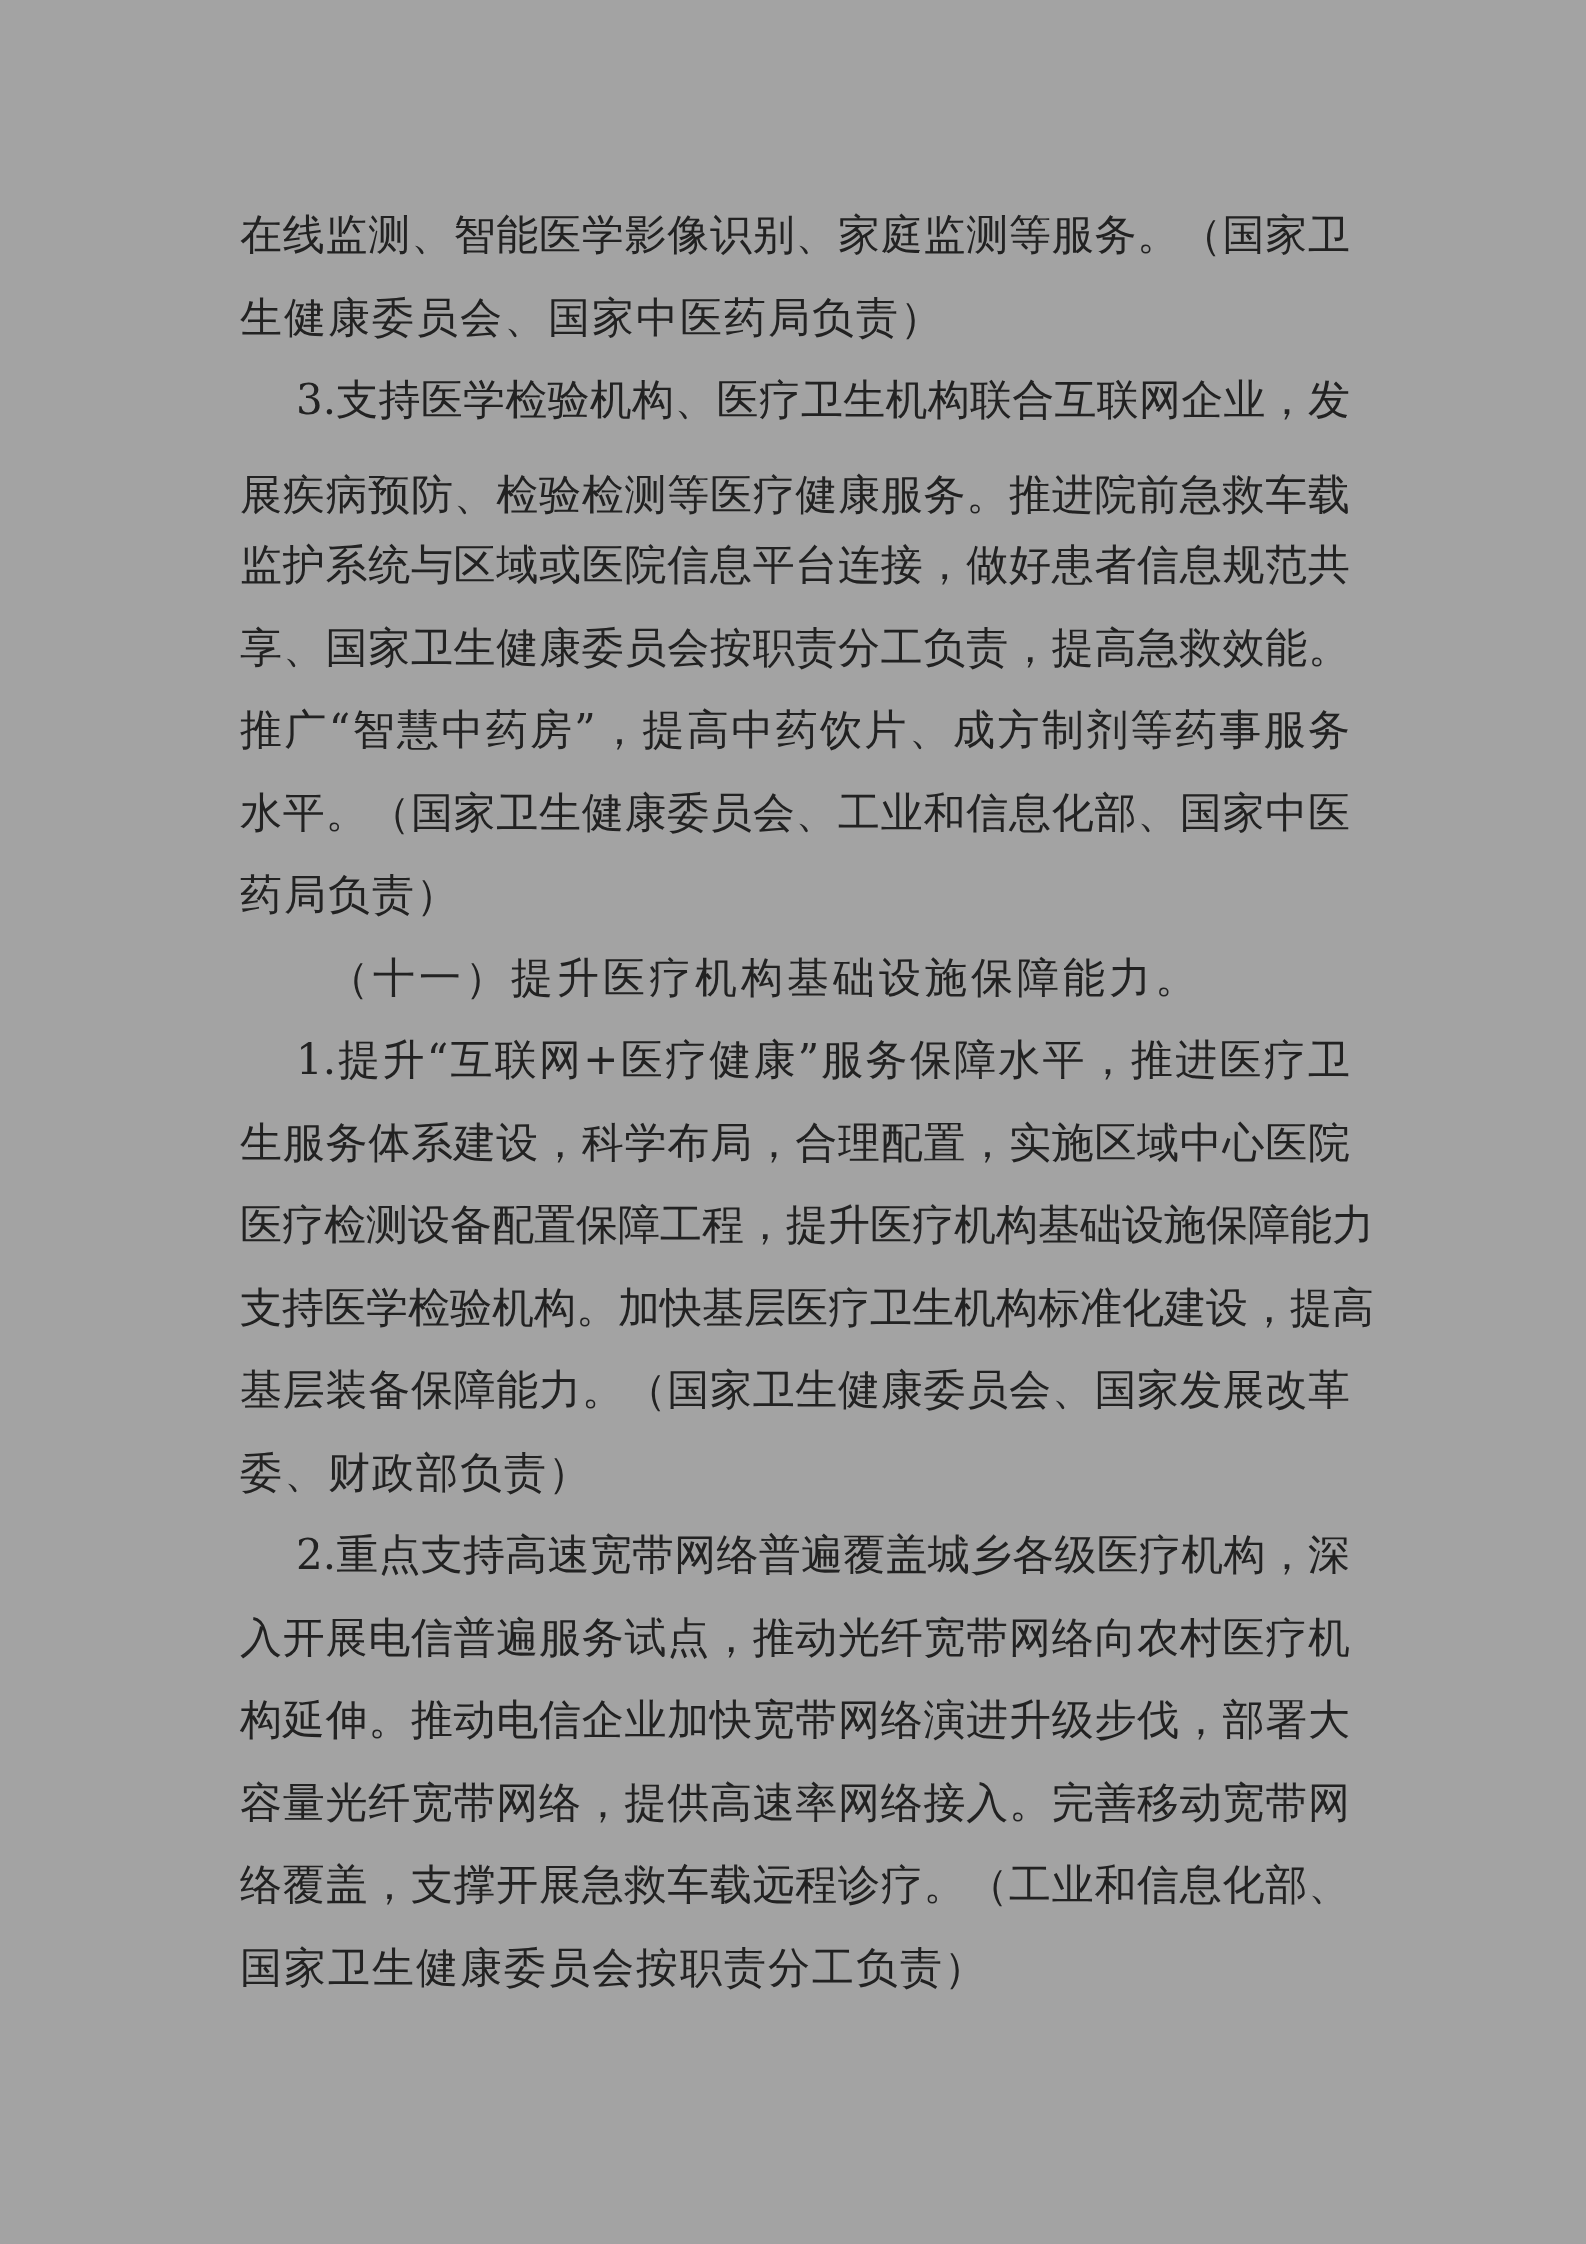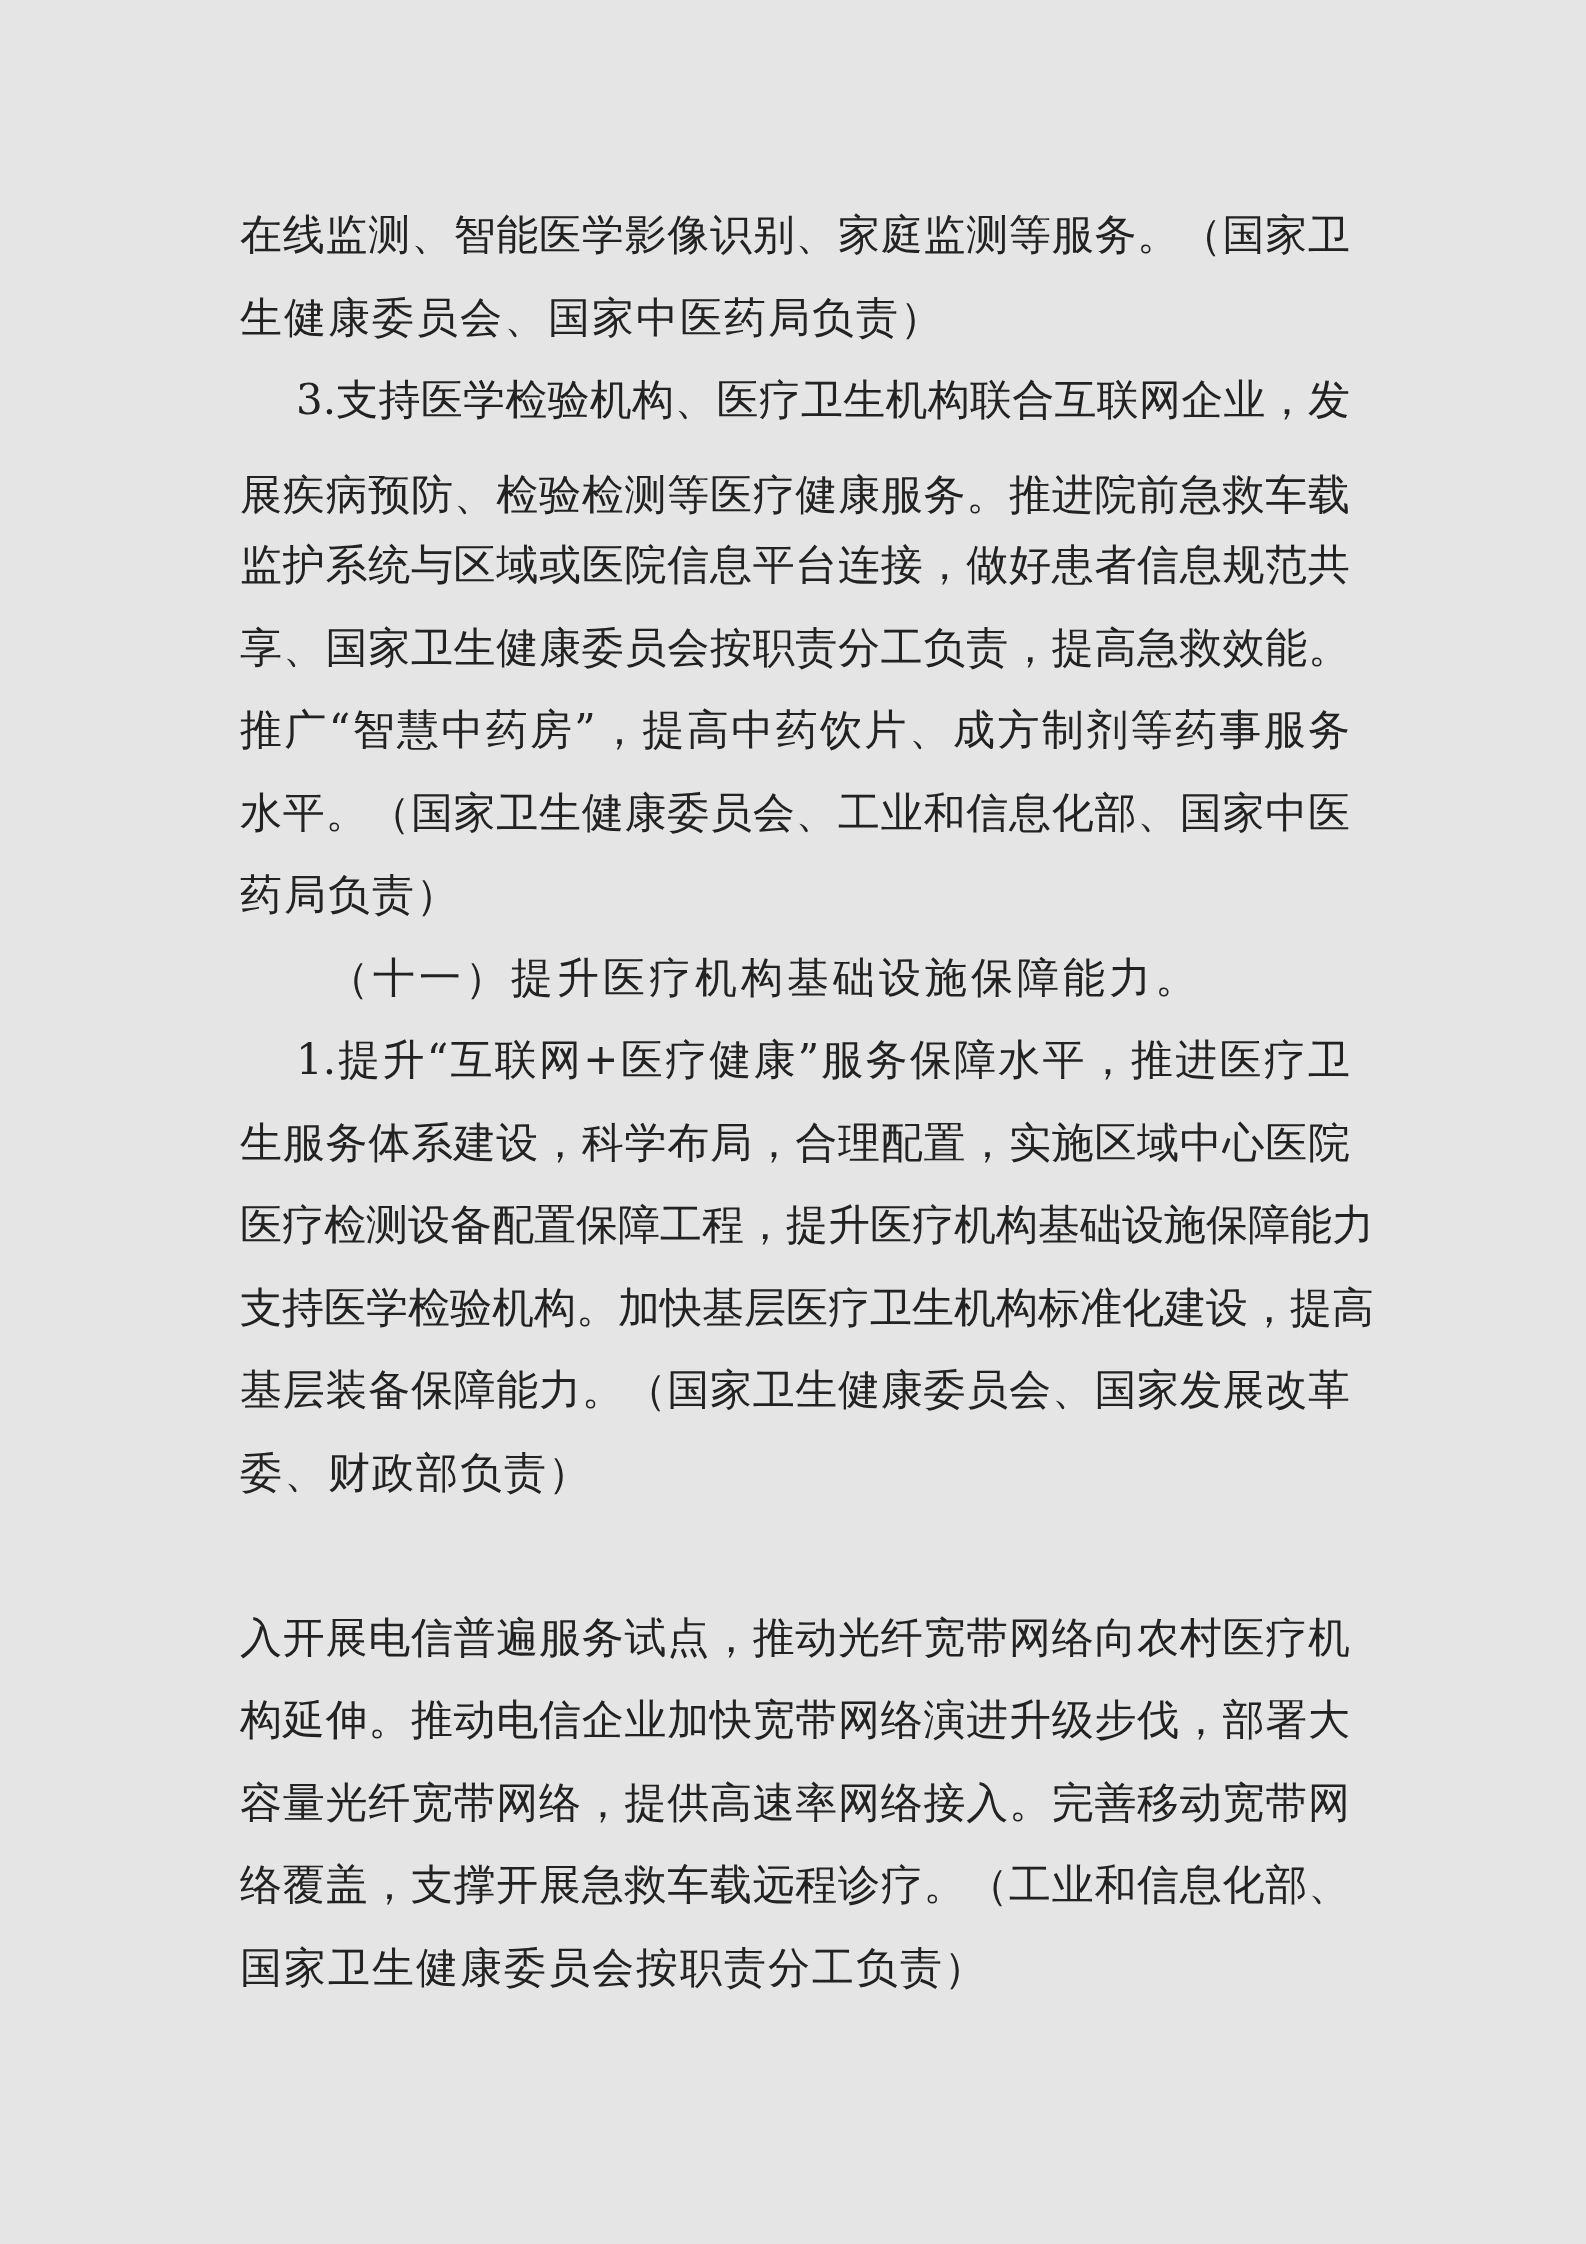--- a/index.html
+++ b/index.html
@@ -1,17 +1,17 @@
 <!DOCTYPE html>
 <html><head>
 <meta charset="utf-8">
 <style>
   html, body { margin: 0; padding: 0; background: #ffffff; }
   body { width: 1586px; height: 2244px; position: relative; overflow: hidden; }
-  .page { position: absolute; left: 0; top: 0; width: 1586px; height: 2244px; background: #e5e5e5; }
+  .page { position: absolute; left: 0; top: 0; width: 1586px; height: 2244px; background: #a3a3a3; }
   .line {
     position: absolute;
     left: 240px;
     width: 1110px;
     height: 60px;
     line-height: 60px;
     font-family: "DejaVu Serif", serif;
     font-size: 42px;
     color: #222;
     white-space: nowrap;
@@ -36,18 +36,19 @@
   <div class="line" style="top:700px;">推广“智慧中药房”，提高中药饮片、成方制剂等药事服务</div>
   <div class="line" style="top:783px;">水平。（国家卫生健康委员会、工业和信息化部、国家中医</div>
   <div class="line last kai" style="top:865px;">药局负责）</div>
   <div class="line heading" style="top:948px;">（十一）提升医疗机构基础设施保障能力。</div>
   <div class="line indent" style="top:1030px;">1.提升“互联网+医疗健康”服务保障水平，推进医疗卫</div>
   <div class="line" style="top:1113px;">生服务体系建设，科学布局，合理配置，实施区域中心医院</div>
   <div class="line" style="top:1195px;">医疗检测设备配置保障工程，提升医疗机构基础设施保障能力</div>
   <div class="line" style="top:1278px;">支持医学检验机构。加快基层医疗卫生机构标准化建设，提高</div>
   <div class="line" style="top:1360px;">基层装备保障能力。（国家卫生健康委员会、国家发展改革</div>
   <div class="line last kai" style="top:1443px;">委、财政部负责）</div>
+  <div class="line indent" style="top:1525px;">2.重点支持高速宽带网络普遍覆盖城乡各级医疗机构，深</div>
   <div class="line" style="top:1608px;">入开展电信普遍服务试点，推动光纤宽带网络向农村医疗机</div>
   <div class="line" style="top:1690px;">构延伸。推动电信企业加快宽带网络演进升级步伐，部署大</div>
   <div class="line" style="top:1773px;">容量光纤宽带网络，提供高速率网络接入。完善移动宽带网</div>
   <div class="line" style="top:1855px;">络覆盖，支撑开展急救车载远程诊疗。（工业和信息化部、</div>
   <div class="line last kai" style="top:1938px;">国家卫生健康委员会按职责分工负责）</div>
 </div>
 
 </body></html>

